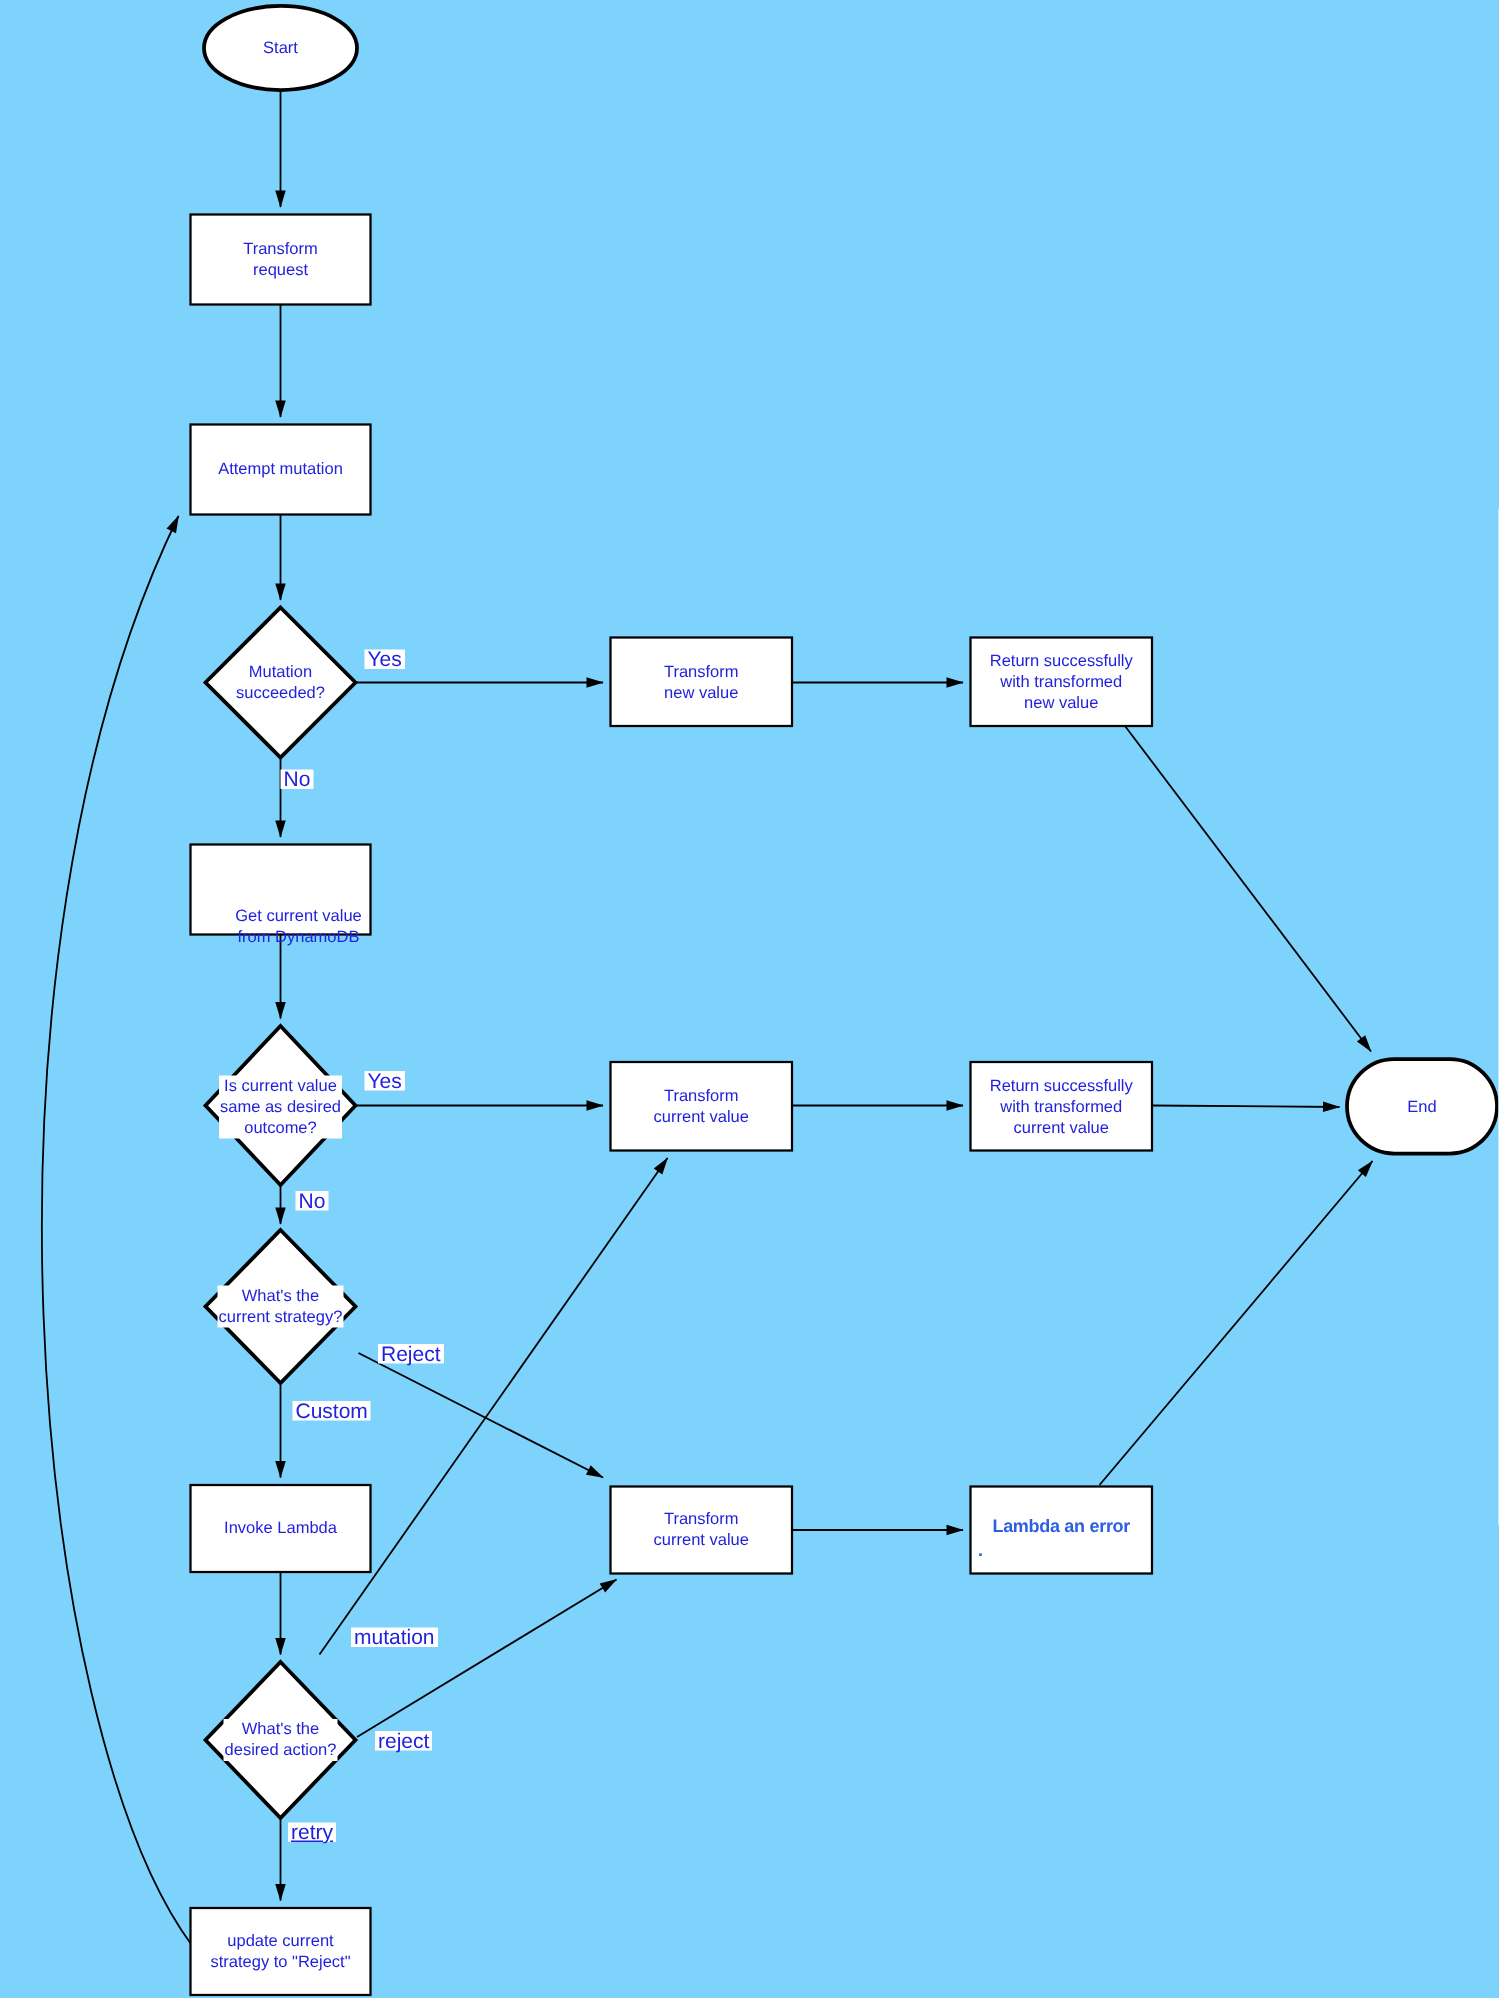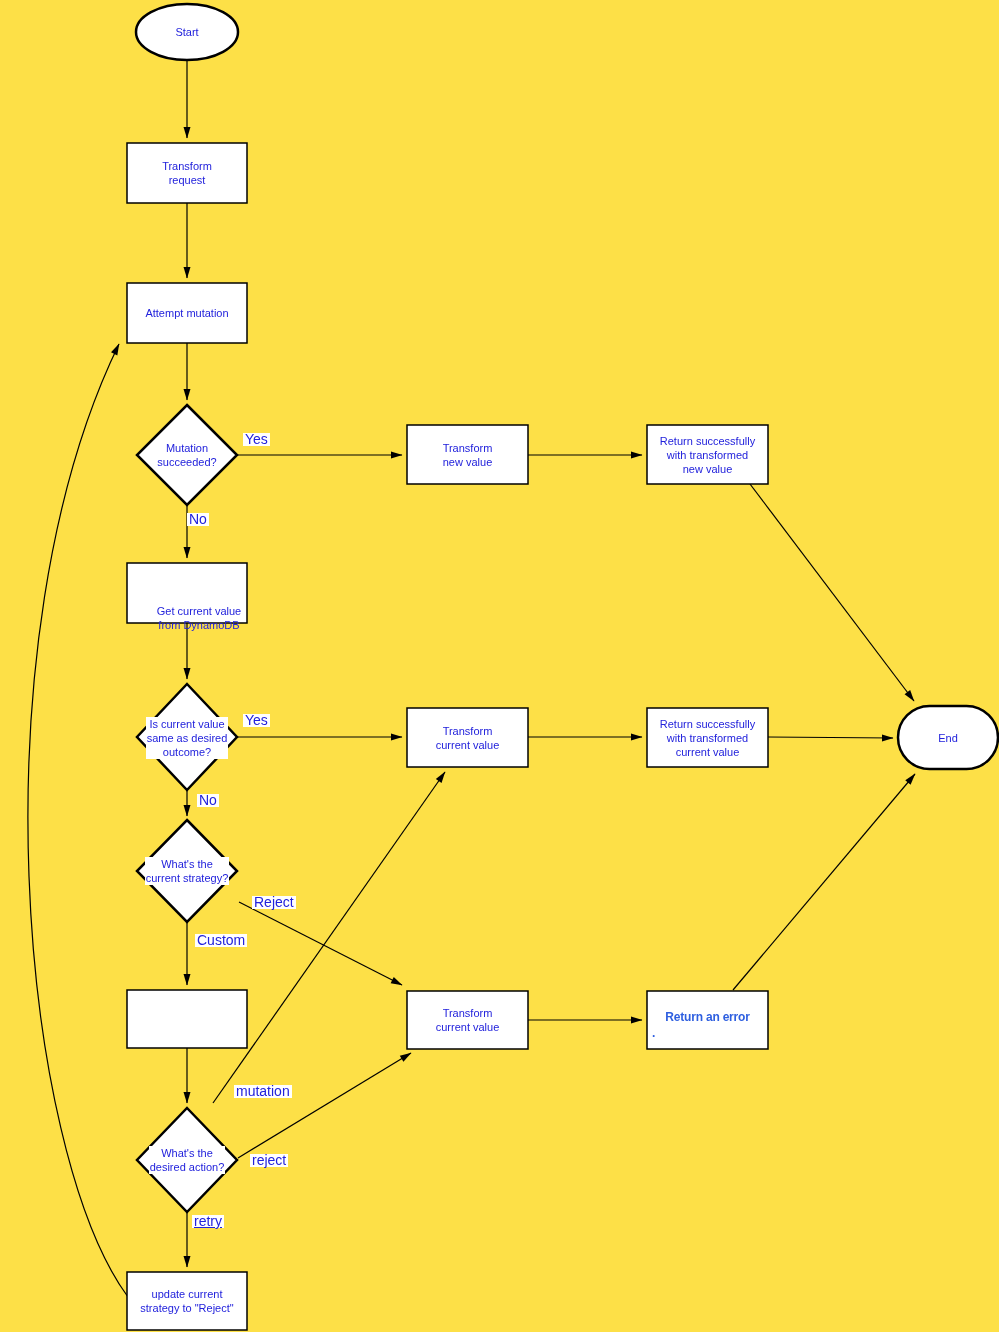--- a/index.html
+++ b/index.html
@@ -1,19 +1,19 @@
 <!DOCTYPE html>
 <html><head>
 <meta charset="utf-8">
 <style>
   html,body{margin:0;padding:0;background:#ffffff;}
   .canvas{
     position:relative;
     width:999px;height:1332px;
-    background:#fde047;
+    background:#7dd3fc;
     font-family:"Liberation Sans",sans-serif;
     overflow:hidden;
   }
   .layer{position:absolute;left:0;top:0;}
   .lbl{
     position:absolute;
     display:flex;align-items:center;justify-content:center;
     text-align:center;
     color:#2222dc;
     font-size:11px;line-height:14px;
@@ -117,25 +117,26 @@
   <div class="lbl masked" style="left:132px;top:706px;width:110px;height:63px;"><span>Is current value
 same as desired
 outcome?</span></div>
   <div class="lbl" style="left:407px;top:708px;width:121px;height:59px;"><span>Transform
 current value</span></div>
   <div class="lbl" style="left:647px;top:708px;width:121px;height:59px;"><span>Return successfully
 with transformed
 current value</span></div>
   <div class="lbl masked" style="left:130px;top:841px;width:114px;height:60px;"><span>What's the
 current strategy?</span></div>
+  <div class="lbl" style="left:127px;top:990px;width:120px;height:58px;"><span>Invoke Lambda</span></div>
   <div class="lbl masked" style="left:132px;top:1130px;width:110px;height:60px;"><span>What's the
 desired action?</span></div>
   <div class="lbl" style="left:407px;top:991px;width:121px;height:58px;"><span>Transform
 current value</span></div>
-  <div class="lbl error" style="left:647px;top:991px;width:121px;height:52px;"><span>Return an error</span></div>
+  <div class="lbl error" style="left:647px;top:991px;width:121px;height:52px;"><span>Lambda an error</span></div>
   <div class="dot" style="left:652px;top:1026px;">.</div>
   <div class="lbl" style="left:898px;top:706px;width:100px;height:63px;"><span>End</span></div>
   <div class="lbl" style="left:127px;top:1272px;width:120px;height:58px;"><span>update current
 strategy to "Reject"</span></div>
 
   <div class="elbl" style="left:243px;top:433px;">Yes</div>
   <div class="elbl" style="left:187px;top:513px;">No</div>
   <div class="elbl" style="left:243px;top:714px;">Yes</div>
   <div class="elbl" style="left:197px;top:794px;">No</div>
   <div class="elbl" style="left:252px;top:896px;">Reject</div>

